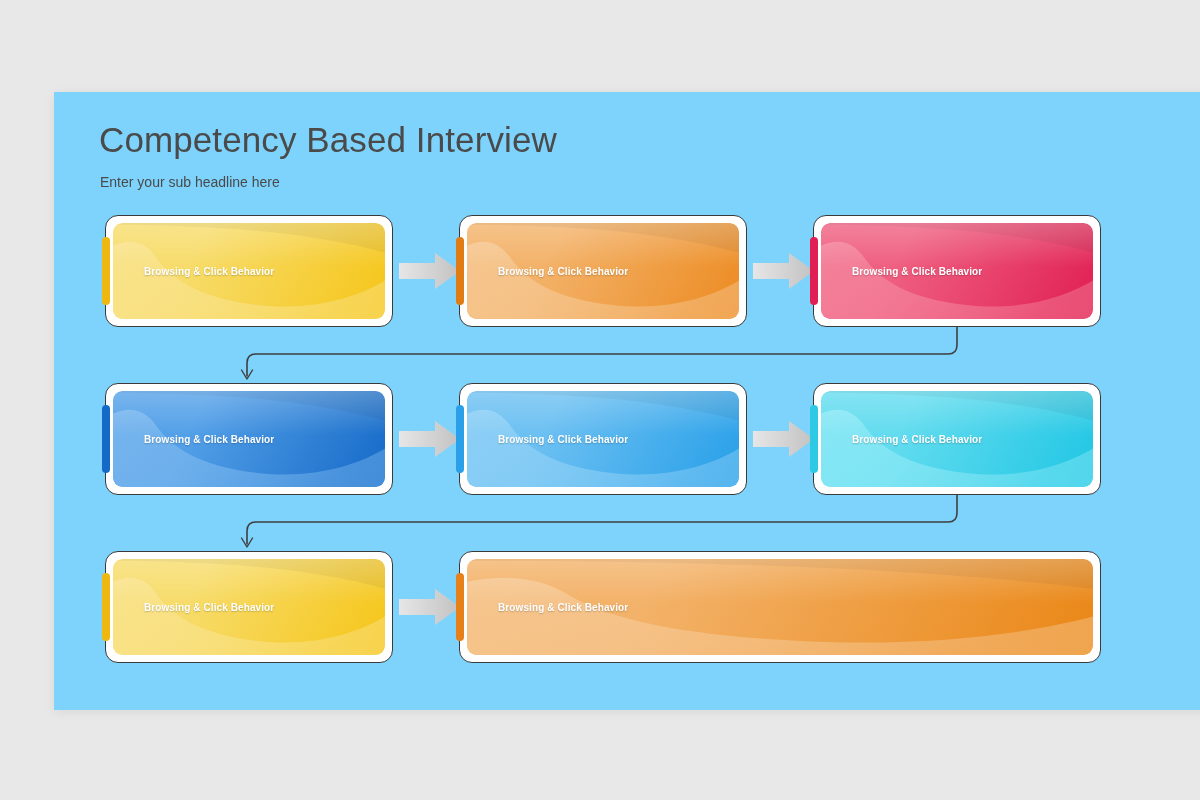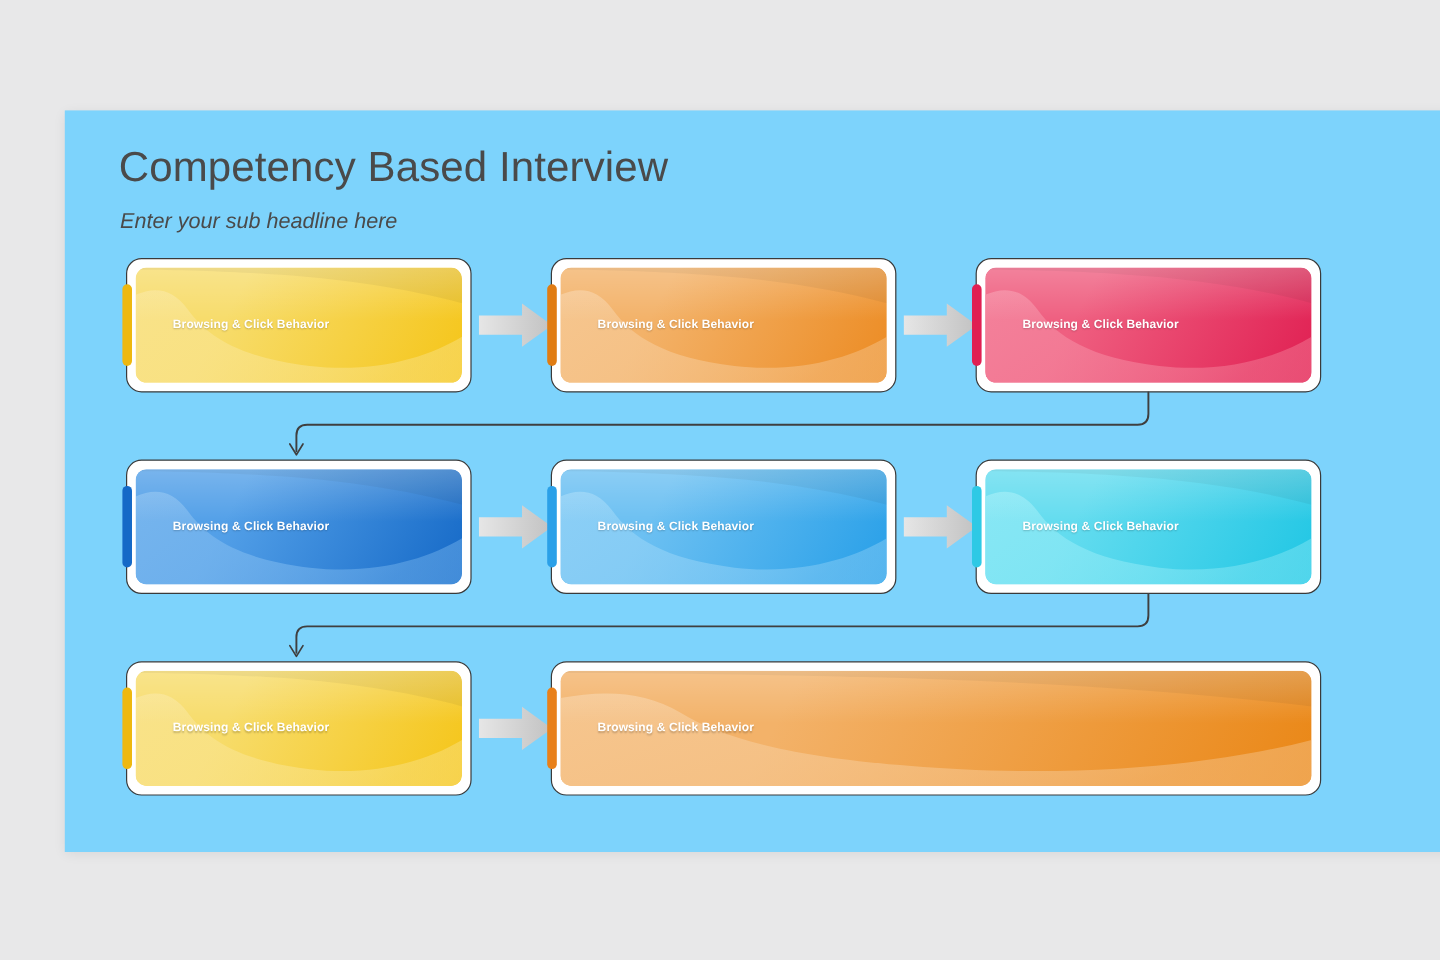--- a/index.html
+++ b/index.html
@@ -35,25 +35,24 @@
     font-weight: 400;
     color: #4a4a4a;
     letter-spacing: 0.1px;
     white-space: nowrap;
   }
 
   #page-subtitle {
     position: absolute;
     left: 46px;
     top: 82px;
-    font-size: 18px;
+    font-size: 14px;
     font-weight: 400;
     color: #4a4a4a;
     white-space: nowrap;
-    font-style: italic;
   }
 
   
   #diagram {
     position: absolute;
     left: 0;
     top: 0;
     width: 1092px;
     height: 618px;
   }

